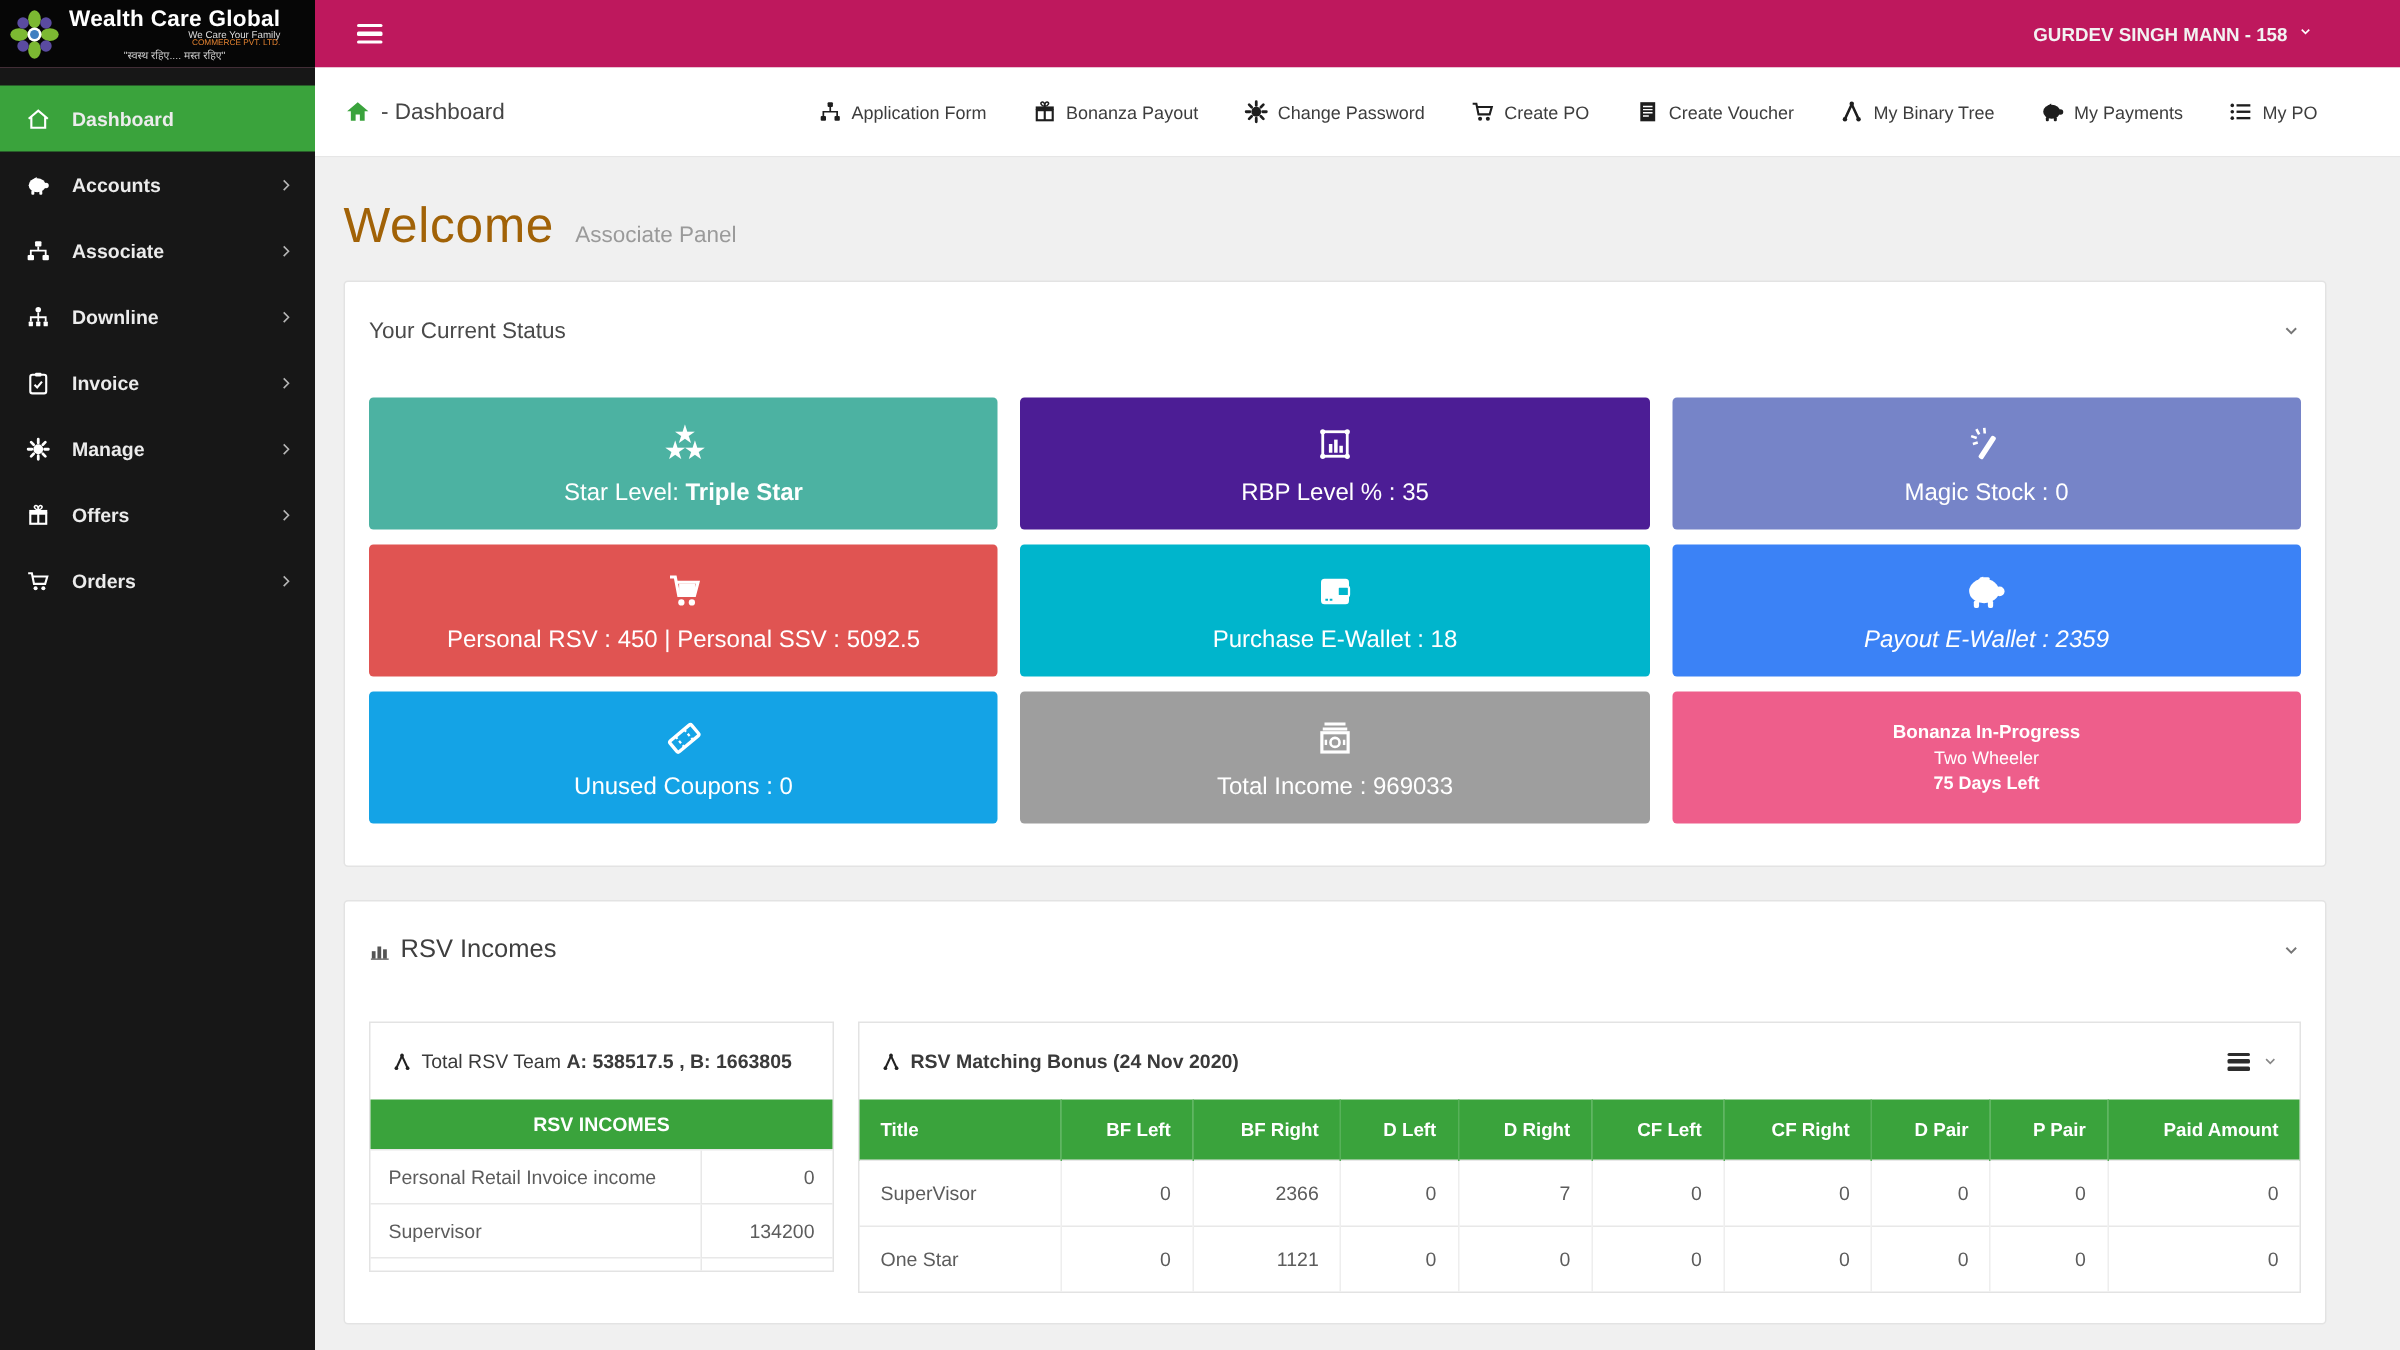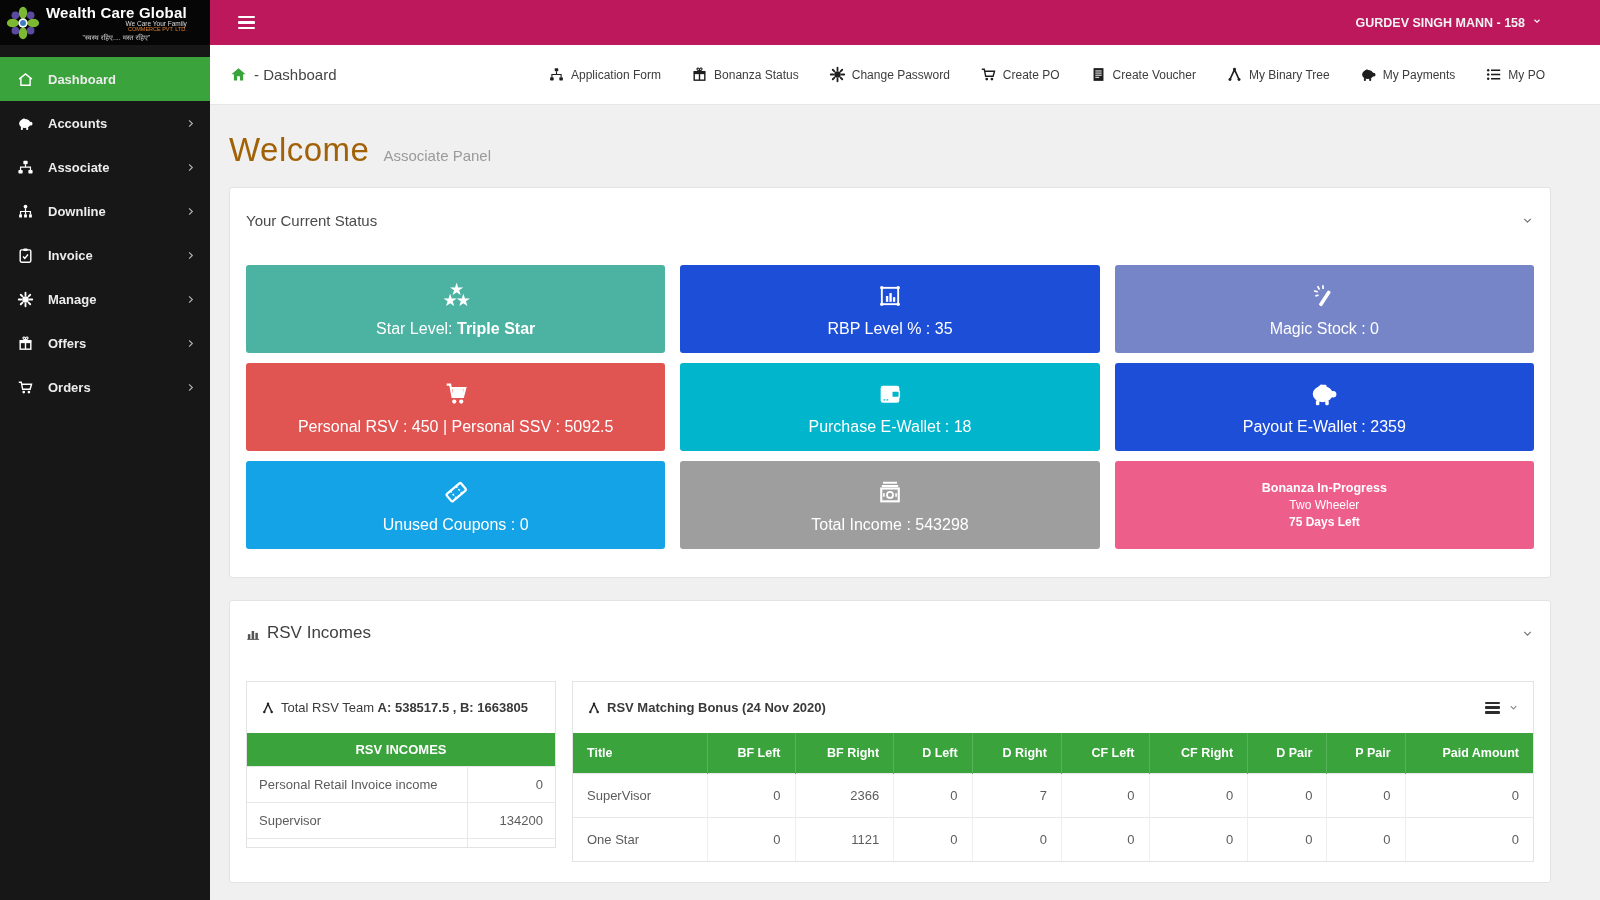--- a/index.html
+++ b/index.html
@@ -257,21 +257,21 @@
             </svg>
           <span class="q-label">Application Form</span>
         </div>
         <div class="qn-item">
           <svg class="q-icon" viewBox="0 0 24 24">
               <rect x="4.5" y="10.5" width="15" height="9.5" fill="none" stroke="currentColor" stroke-width="2"></rect>
               <rect x="3.5" y="7" width="17" height="3.2" fill="currentColor"></rect>
               <path d="M12 7 V20" stroke="currentColor" stroke-width="2"></path>
               <path d="M12 6.8 C8.5 6.8 7.2 3.2 9.7 2.8 C11.5 2.6 12 5 12 6.8 C12 5 12.5 2.6 14.3 2.8 C16.8 3.2 15.5 6.8 12 6.8 Z" fill="none" stroke="currentColor" stroke-width="1.5"></path>
             </svg>
-          <span class="q-label">Bonanza Status</span>
+          <span class="q-label">Bonanza Payout</span>
         </div>
         <div class="qn-item">
           <svg class="q-icon" viewBox="0 0 24 24">
               <circle cx="12" cy="12" r="4.6" fill="currentColor"></circle>
               <path d="M12 2.5v3.5M12 18v3.5M2.5 12h3.5M18 12h3.5M5.3 5.3l2.4 2.4M16.3 16.3l2.4 2.4M18.7 5.3l-2.4 2.4M7.7 16.3l-2.4 2.4" stroke="currentColor" stroke-width="2.6" stroke-linecap="round"></path>
             </svg>
           <span class="q-label">Change Password</span>
         </div>
         <div class="qn-item">
           <svg class="q-icon" viewBox="0 0 24 24">
@@ -341,21 +341,21 @@
         <div class="cards">
           <div class="card" style="background-color: rgb(76, 178, 162);">
             <div class="c-icon">
               <div class="card-stars">
                   <span>★</span>
                   <span>★★</span>
                 </div>
             </div>
             <div class="c-label"><span>Star Level: </span><b>Triple Star</b></div>
           </div>
-          <div class="card" style="background-color: #1d4ed8;">
+          <div class="card" style="background-color: #4c1d95;">
             <div class="c-icon">
               <svg width="28" height="28" viewBox="0 0 24 24">
                   <rect x="5" y="5" width="14" height="14" fill="none" stroke="currentColor" stroke-width="1.6"></rect>
                   <g fill="currentColor">
                     <circle cx="5" cy="5" r="1.5"></circle>
                     <circle cx="19" cy="5" r="1.5"></circle>
                     <circle cx="5" cy="19" r="1.5"></circle>
                     <circle cx="19" cy="19" r="1.5"></circle>
                     <rect x="8.5" y="12" width="2" height="5"></rect>
                     <rect x="11.5" y="9.5" width="2" height="7.5"></rect>
@@ -388,21 +388,21 @@
           <div class="card" style="background-color: rgb(0, 181, 204);">
             <div class="c-icon">
               <svg width="28" height="28" viewBox="0 0 24 24">
                   <rect x="4" y="5" width="16" height="14.5" rx="2" fill="currentColor"></rect>
                   <rect x="13.5" y="9.5" width="6.5" height="5.5" rx="1" fill="#00b5cc" stroke="#fff" stroke-width="1.3"></rect>
                   <path d="M6.5 17 H11" stroke="#00b5cc" stroke-width="1.2" stroke-dasharray="1.5 1"></path>
                 </svg>
             </div>
             <div class="c-label">Purchase E-Wallet : 18</div>
           </div>
-          <div class="card" style="background-color: #1d4ed8;">
+          <div class="card" style="background-color: #3b82f6; font-style: italic;">
             <div class="c-icon">
               <svg width="30" height="30" viewBox="0 0 24 24">
                   <g fill="currentColor">
                     <ellipse cx="11" cy="12" rx="8" ry="6.5"></ellipse>
                     <circle cx="19.3" cy="12.2" r="2.6"></circle>
                     <rect x="5.5" y="17" width="2.8" height="4" rx="1"></rect>
                     <rect x="13" y="17" width="2.8" height="4" rx="1"></rect>
                     <path d="M6.5 6.8 L10.5 4.2 L10.5 8 Z"></path>
                     <rect x="8.5" y="4.6" width="5.5" height="1.7" rx="0.8"></rect>
                   </g>
@@ -423,21 +423,21 @@
           </div>
           <div class="card" style="background-color: rgb(158, 158, 158);">
             <div class="c-icon">
               <svg width="28" height="28" viewBox="0 0 24 24">
                   <path d="M6 4 H18 M5 6.8 H19" stroke="currentColor" stroke-width="1.7"></path>
                   <rect x="4.5" y="9" width="15" height="11" fill="none" stroke="currentColor" stroke-width="1.8"></rect>
                   <circle cx="12" cy="14.5" r="2.6" fill="none" stroke="currentColor" stroke-width="1.5"></circle>
                   <path d="M6.8 13 V16 M17.2 13 V16" stroke="currentColor" stroke-width="1.4"></path>
                 </svg>
             </div>
-            <div class="c-label">Total Income : 543298</div>
+            <div class="c-label">Total Income : 969033</div>
           </div>
           <div class="card bonanza" style="background-color: rgb(238, 94, 139);">
             <div class="bz1">Bonanza In-Progress</div>
             <div class="bz2">Two Wheeler</div>
             <div class="bz3">75 Days Left</div>
           </div>
         </div>
       </section>
 
       <section class="panel rsv-panel">

